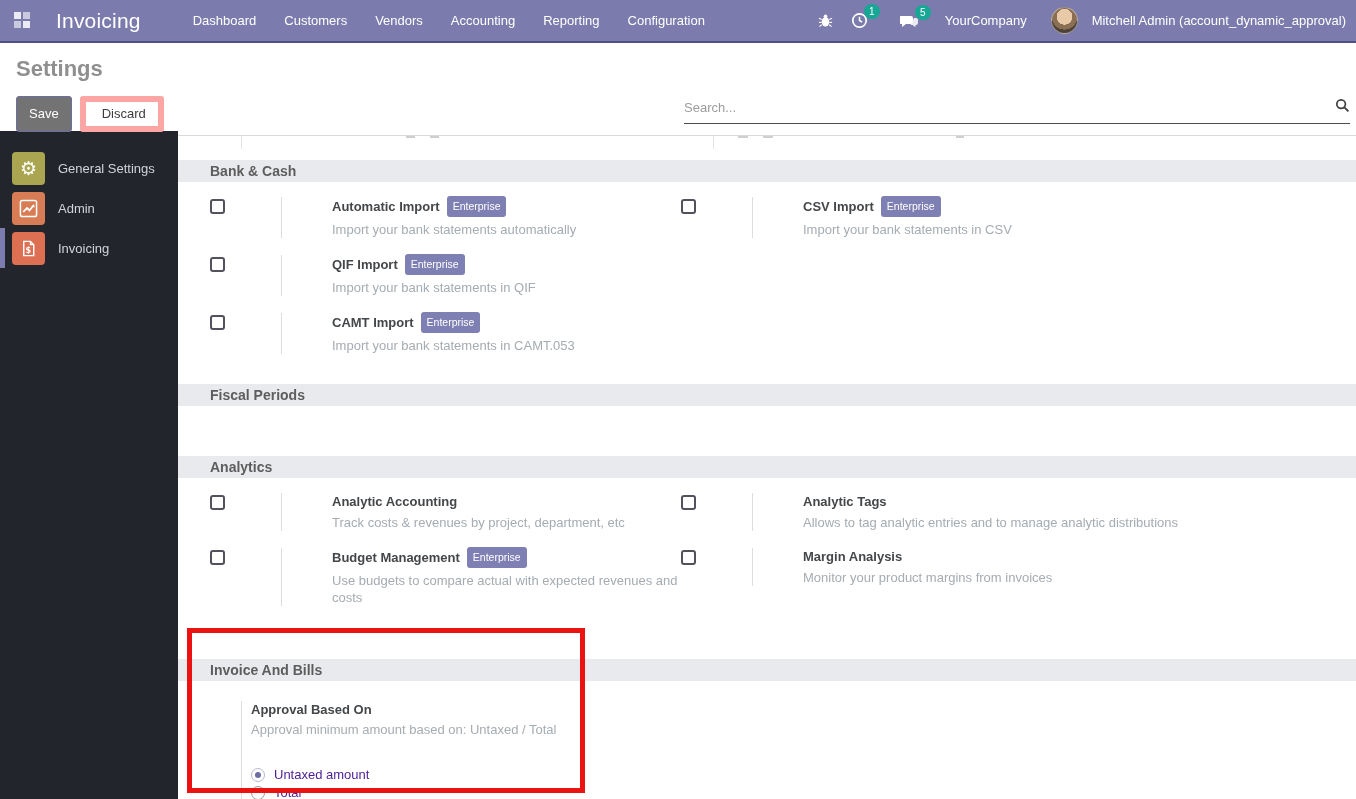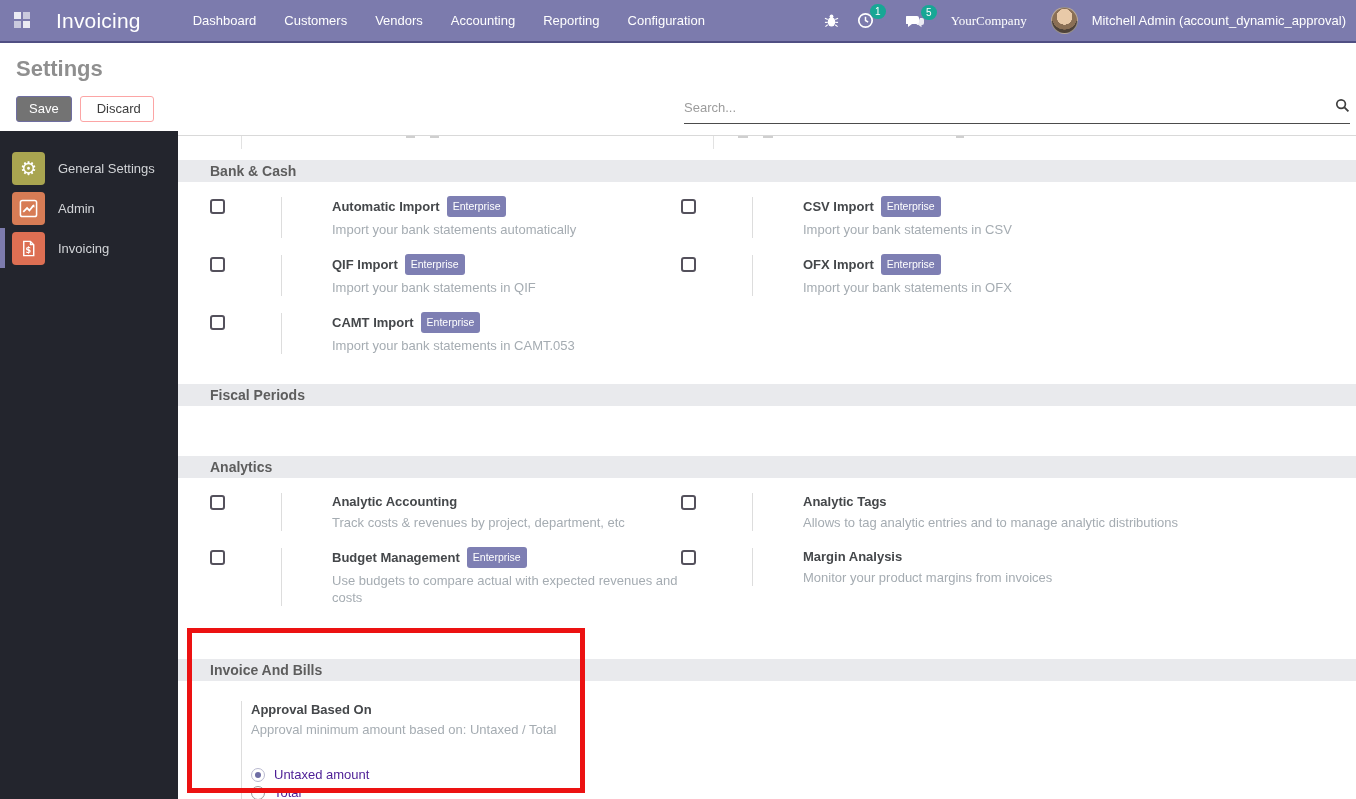--- a/index.html
+++ b/index.html
@@ -18,33 +18,33 @@
   .nav-menu { display:flex; height:100%; align-items:center; }
   .nav-menu .menu-item { font-size:13px; padding:0 14px; height:100%; display:flex;
                          align-items:center; cursor:pointer; }
   .nav-spacer { flex:1; }
   .nav-right { display:flex; align-items:center; gap:6px; }
   .nav-icn { position:relative; padding:4px 6px; cursor:pointer; display:flex; align-items:center; }
   .nav-icn svg { display:block; }
   .count-badge { position:absolute; top:-4px; right:-6px; min-width:16px; height:15px;
                  background:#17a795; color:#fff; font-size:10px; border-radius:8px;
                  display:flex; align-items:center; justify-content:center; padding:0 4px; }
-  .company { font-size:13px; margin:0 18px 0 14px; cursor:pointer;font-family:Liberation Serif, serif; }
+  .company { font-size:13px; margin:0 18px 0 14px; cursor:pointer; }
   .avatar { width:27px; height:27px; border-radius:50%; margin-right:8px;
             background:radial-gradient(circle at 50% 35%, #e8c9a8 0 38%, #8a6f55 39% 62%, #4e4238 63%);
             border:1px solid rgba(255,255,255,.4); }
   .user-name { font-size:13px; cursor:pointer; white-space:nowrap; }
 
   
   .control-panel { height:88px; background:#fff; position:relative; }
   .page-title { position:absolute; left:16px; top:13px; font-size:22px; font-weight:bold; color:#8f8f8f; }
   .cp-buttons { position:absolute; left:16px; top:53px; display:flex; gap:8px; }
   .btn { font-size:13px; padding:4px 12px 5px; border-radius:3px; cursor:pointer; }
   .btn-save { background:#737373; border:1px solid #6f6ea0; color:#fff; }
-  .btn-discard { background:#fff; border:1px solid #fca5a5; color:#3d3d3d;padding-left:16px; }
+  .btn-discard { background:#fff; border:6px solid #fca5a5; color:#3d3d3d;padding-left:16px; }
   .searchbar { position:absolute; left:684px; top:55px; width:666px; border-bottom:1px solid #4c4c4c;
                display:flex; align-items:center; padding-bottom:6px; }
   .searchbar input { flex:1; border:none; outline:none; font-size:13px; color:#444;
                      font-family:"Liberation Sans", sans-serif; }
   .searchbar input::placeholder { color:#9c9c9c; }
   .search-glyph { flex:none; margin-left:6px; cursor:pointer; }
 
   
   .main { display:flex; height:668px; }
   .o-sidebar { width:178px; flex:none; background:#23252d; padding-top:17px; }
@@ -249,28 +249,20 @@
         </div>
         <div class="col-right">
           <div class="setting-item">
             <span class="chk"></span>
             <span class="item-sep"></span>
             <div class="item-texts">
               <div class="item-title"><span>CSV Import</span><span class="ent-badge">Enterprise</span></div>
               <div class="item-desc">Import your bank statements in CSV</div>
             </div>
           </div>
-          <div class="setting-item">
-            <span class="chk"></span>
-            <span class="item-sep"></span>
-            <div class="item-texts">
-              <div class="item-title"><span>OFX Import</span><span class="ent-badge">Enterprise</span></div>
-              <div class="item-desc">Import your bank statements in OFX</div>
-            </div>
-          </div>
         </div>
       </div>
 
       <div class="sec-header">
         <span>Fiscal Periods</span>
       </div>
       <div class="spacer50"></div>
 
       <div class="sec-header">
         <span>Analytics</span>

